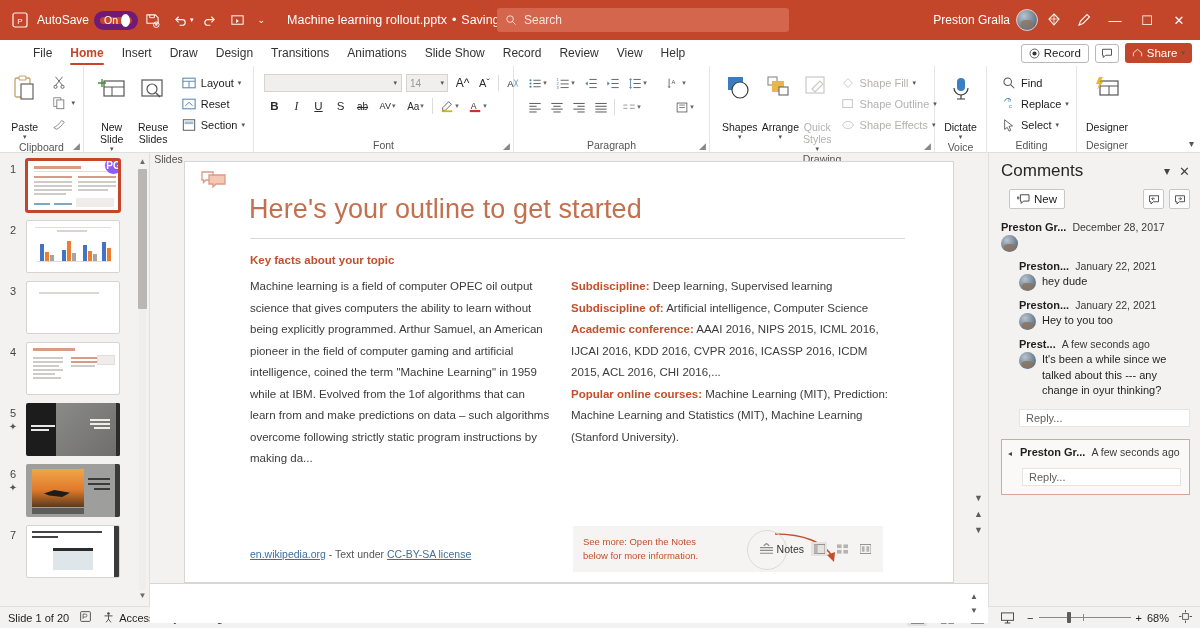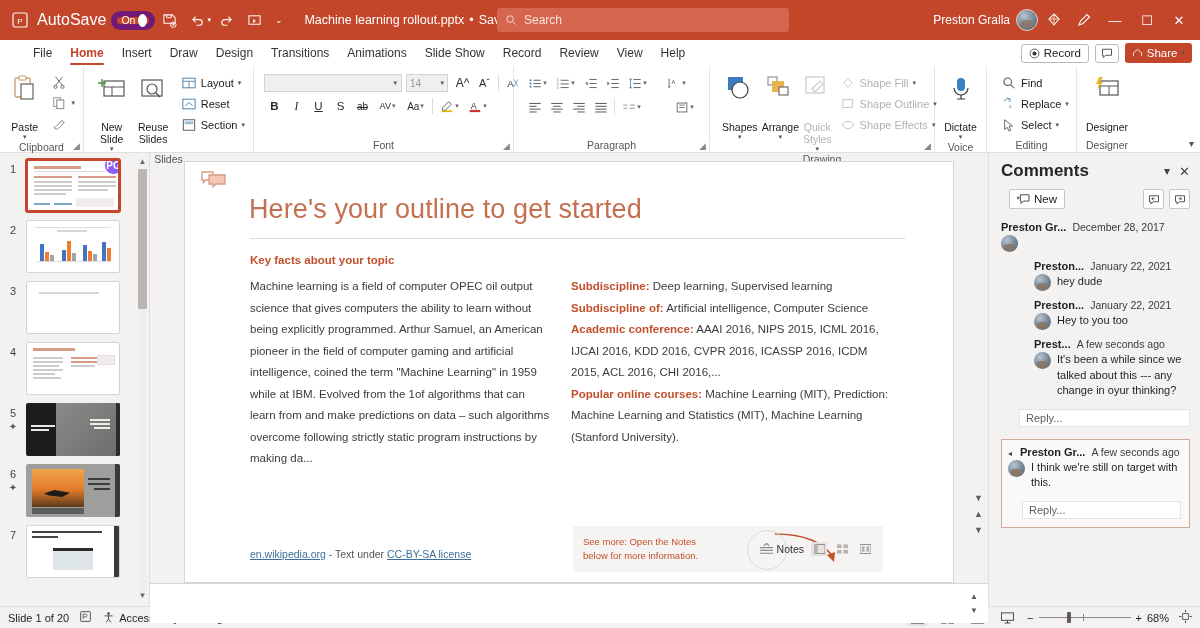--- a/index.html
+++ b/index.html
@@ -14,21 +14,21 @@
   
   .titlebar {
     height: 40px; background: #c3452a; display: flex; align-items: center;
     color: #fff; flex: 0 0 40px; padding: 0 6px; position: relative;
   }
   .tb-icon {
     width: 28px; height: 28px; display: flex; align-items: center; justify-content: center;
     color: #fff; opacity: .95; font-size: 14px; border-radius: 3px; flex: none;
   }
   .tb-icon svg { display: block; }
-  .autosave-label { font-size: 16px; margin: 0 5px 0 3px; white-space: nowrap; }
+  .autosave-label { font-size: 12px; margin: 0 5px 0 3px; white-space: nowrap; }
   .toggle {
     width: 44px; height: 19px; border: 6px solid #701a75; border-radius: 10px;
     display: flex; align-items: center; padding: 0 2px; gap: 3px; font-size: 10px;
   }
   .toggle .knob { width: 13px; height: 13px; border-radius: 50%; background: #fff; }
   .toggle .t-txt { font-size: 10.5px; margin-left: 2px; }
   .doc-title {
     font-size: 12.5px; margin-left: 22px; white-space: nowrap; display: flex;
     align-items: center; gap: 5px;
   }
@@ -227,21 +227,21 @@
   .notes-text { font-size: 12px; color: #1b1b1b; line-height: 1.42; overflow: hidden; }
   .notes-scroll { margin-left: auto; width: 12px; display: flex; flex-direction: column;
     align-items: center; justify-content: flex-start; gap: 5px; color: #5e5b58; font-size: 8px; padding-top: 4px;}
 
   
   .comments {
     width: 212px; background: #f3f2f1; border-left: 1px solid #e1dfdd; flex: none;
     display: flex; flex-direction: column; padding: 8px 10px 0 12px; position: relative;
   }
   .cm-head { display: flex; align-items: center; }
-  .cm-title { font-size: 17px; color: #262626; font-weight: 700; }
+  .cm-title { font-size: 17px; color: #262626; font-weight: 400; }
   .cm-head-btns { margin-left: auto; display: flex; align-items: center; gap: 9px; color: #444; font-size: 12px; }
   .cm-tools { display: flex; align-items: center; margin-top: 8px; }
   .cm-new {
     border: 1px solid #c8c6c4; background: #fff; border-radius: 2px; height: 20px;
     display: flex; align-items: center; gap: 4px; padding: 0 7px; font-size: 11.5px; margin-left: 8px;
   }
   .cm-nav { margin-left: auto; display: flex; gap: 5px; }
   .cm-navbtn {
     width: 21px; height: 20px; border: 1px solid #c8c6c4; background: #fff; border-radius: 2px;
     display: flex; align-items: center; justify-content: center;
@@ -254,21 +254,21 @@
     width: 17px; height: 17px; border-radius: 50%; flex: none;
     background: radial-gradient(circle at 35% 30%, #b8c4cf, #6d7f90 60%, #47586b);
     position: relative; overflow: hidden;
   }
   .cm-av::after {
     content:""; position:absolute; left:18%; bottom:6%; width:64%; height:42%;
     border-radius:40% 40% 10% 10%; background:#8a7462; opacity:.85;
   }
   .cm-body { display: flex; gap: 6px; margin-top: 2px; }
   .cm-text { font-size: 11px; color: #201f1e; line-height: 1.42; }
-  .indent { margin-left: 33px; margin-top: 8px; }
+  .indent { margin-left: 18px; margin-top: 8px; }
   .reply-box {
     background: #fff; border: 1px solid #e6e4e2; height: 18px; margin: 10px 0 0 18px;
     display: flex; align-items: center; padding: 0 6px; font-size: 11px; color: #605e5c;
   }
   .cm-card {
     border: 1px solid #d3a899; background: #faf9f8; margin-top: 12px; padding: 6px 8px 8px 6px;
   }
   .cm-card .reply-box { margin-left: 14px; background: #fff; border-color: #e6e4e2; }
   .tri { font-size: 8px; color: #444; margin-right: 2px; }
 
@@ -1091,24 +1091,20 @@
         <div class="reply-box">
           <span>Reply...</span>
         </div>
       </div>
 
       <div class="cm-card">
         <div class="cm-row">
           <span class="tri">◂</span>
           <span class="cm-author">Preston Gr...</span>
           <span class="cm-date">A few seconds ago</span>
-        </div>
-        <div class="cm-body">
-          <div class="cm-av"></div>
-          <div class="cm-text">I think we're still on target with this.</div>
         </div>
         <div class="reply-box">
           <span>Reply...</span>
         </div>
       </div>
     </div>
   </div>
 
   <div class="status">
     <span>Slide 1 of 20</span>

